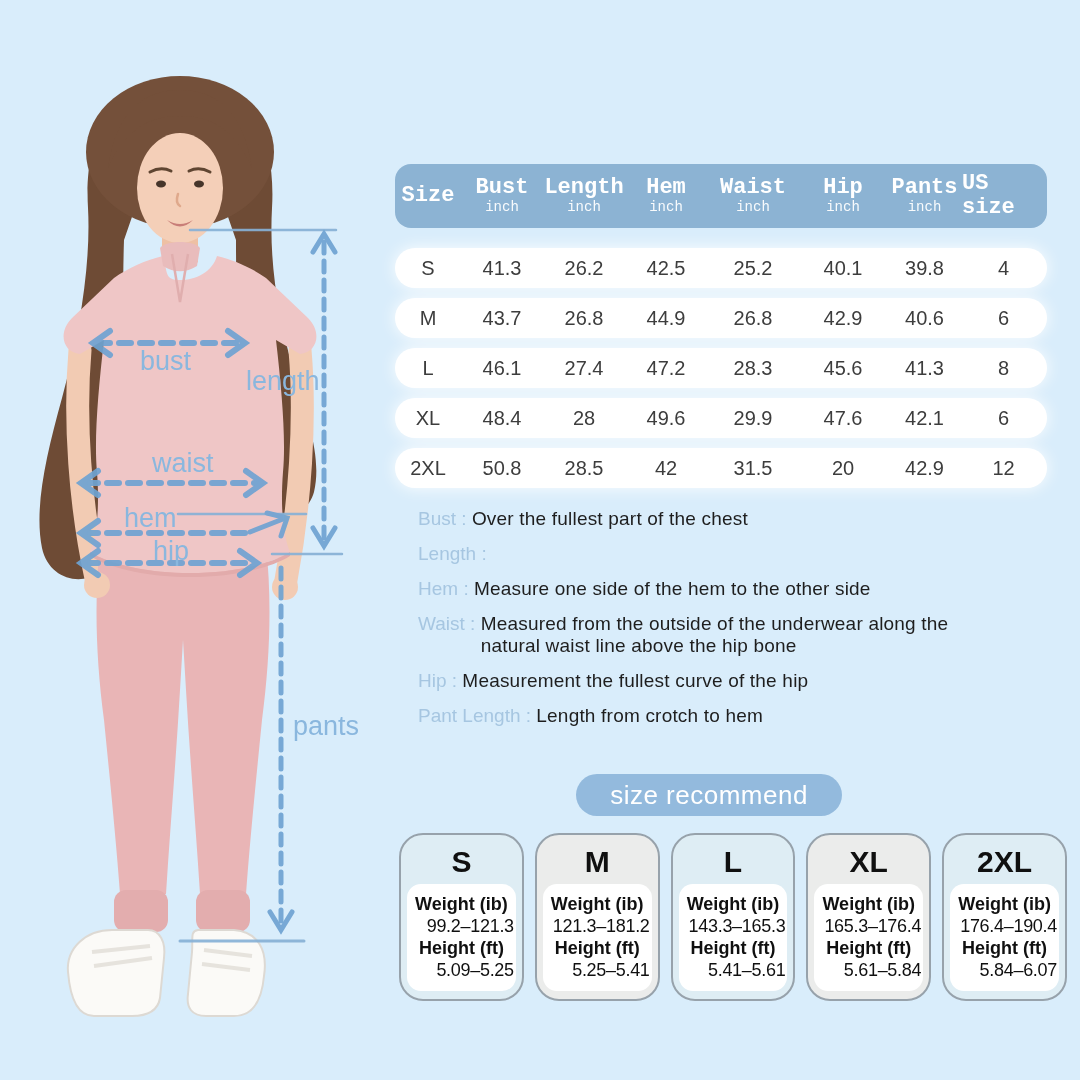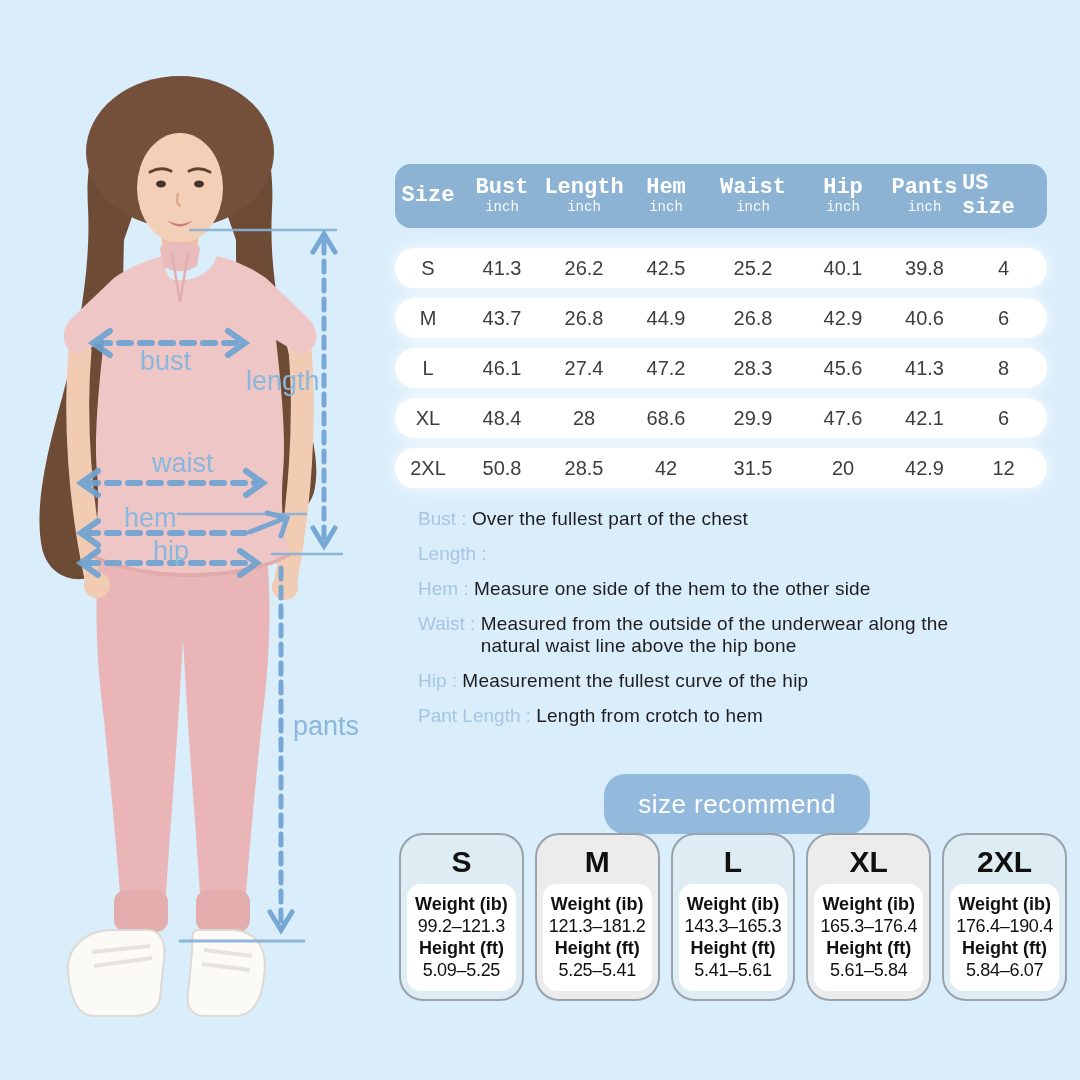--- a/index.html
+++ b/index.html
@@ -28,32 +28,32 @@
 
   
   .defs { position:absolute; left:418px; top:508px; width:650px; display:flex;
     flex-direction:column; gap:13px; font-size:19px; }
   .def-line { display:flex; align-items:flex-start; }
   .def-label { color:#a6c6e1; white-space:pre; }
   .def-sep { color:#a6c6e1; white-space:pre; }
   .def-text { color:#1e1e1e; font-weight:normal; white-space:pre-line; letter-spacing:.2px; }
 
   
-  .rec-btn { position:absolute; left:604px; top:774px; width:266px; height:60px;
+  .rec-btn { position:absolute; left:576px; top:774px; width:266px; height:42px;
     background:#93badd; border-radius:21px; color:#fff; font-size:26px;
     display:flex; align-items:center; justify-content:center; letter-spacing:.5px; }
   .cards { position:absolute; left:399px; top:833px; width:668px; height:168px; display:flex; gap:11px; }
   .card { flex:1; border:2px solid #97a2ab; border-radius:24px; background:#deedf4;
     display:flex; flex-direction:column; padding:4px 6px 8px; }
   .card.gray { background:#ebeceb; }
   .card-size { text-align:center; font-size:30px; font-weight:bold; color:#101010; padding:6px 0 5px; }
   .card-inner { flex:1; background:#fff; border-radius:14px; display:flex; flex-direction:column;
     justify-content:center; gap:1px; text-align:center; padding:2px 2px; }
   .ci-label { font-weight:bold; font-size:18px; color:#101010; }
-  .ci-range { font-size:18px; color:#101010; letter-spacing:-.3px; }
+  .ci-range { font-size:18px; color:#101010; letter-spacing:-.3px;text-align:right; }
 
   
   .figure-svg { position:absolute; left:0; top:0; }
   .ann-label { position:absolute; color:#8ab7de; font-size:27px; }
   #lbl-bust   { left:140px; top:346px; }
   #lbl-length { left:246px; top:366px; }
   #lbl-waist  { left:152px; top:448px; }
   #lbl-hem    { left:124px; top:503px; }
   #lbl-hip    { left:153px; top:536px; }
   #lbl-pants  { left:293px; top:711px; }
@@ -201,21 +201,21 @@
       <div class="td c3">47.2</div>
       <div class="td c4">28.3</div>
       <div class="td c5">45.6</div>
       <div class="td c6">41.3</div>
       <div class="td c7">8</div>
     </div>
     <div class="trow">
       <div class="td c0">XL</div>
       <div class="td c1">48.4</div>
       <div class="td c2">28</div>
-      <div class="td c3">68.6</div>
+      <div class="td c3">49.6</div>
       <div class="td c4">29.9</div>
       <div class="td c5">47.6</div>
       <div class="td c6">42.1</div>
       <div class="td c7">6</div>
     </div>
     <div class="trow">
       <div class="td c0">2XL</div>
       <div class="td c1">50.8</div>
       <div class="td c2">28.5</div>
       <div class="td c3">42</div>

